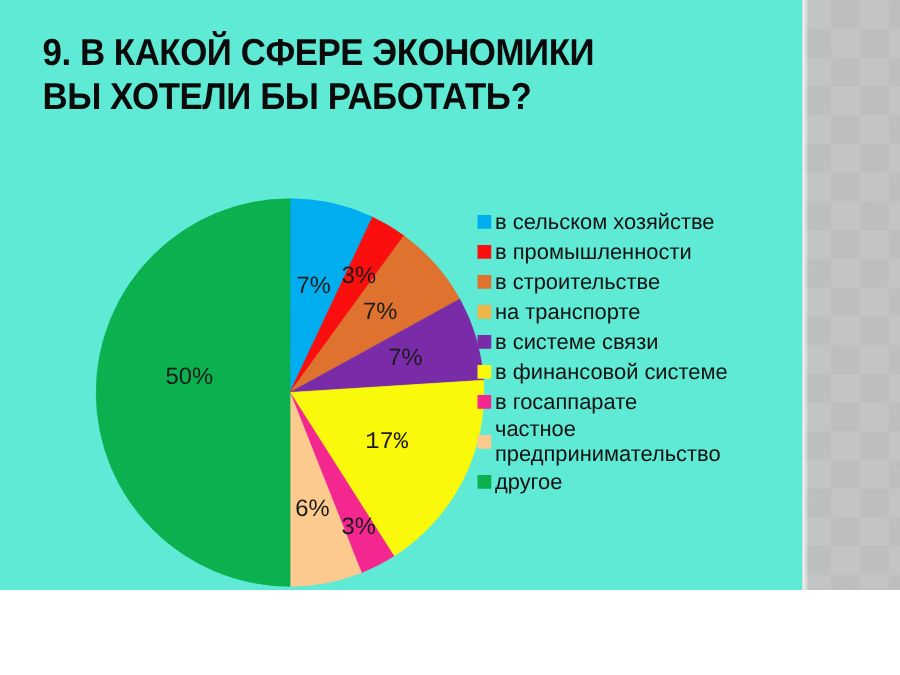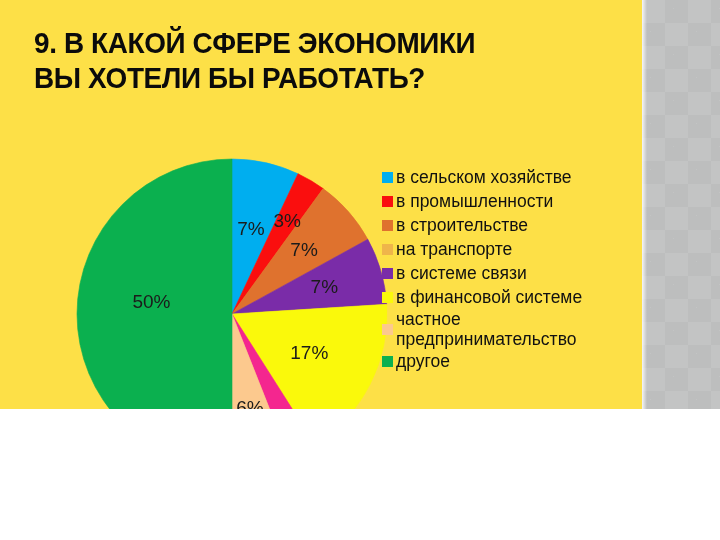--- a/index.html
+++ b/index.html
@@ -6,22 +6,22 @@
     margin: 0;
     padding: 0;
     background: #ffffff;
   }
   body {
     font-family: "Liberation Sans", sans-serif;
   }
   #slide {
     position: relative;
     width: 720px;
-    height: 409px;
-    background: #fde047;
+    height: 472px;
+    background: #5eead4;
     overflow: hidden;
   }
 
   
   #side-pattern {
     position: absolute;
     left: 642px;
     top: 0;
     width: 78px;
     height: 540px;
@@ -134,21 +134,21 @@
             <path d="M 156 156 L 239.05 286.87 A 155 155 0 0 1 213.06 300.12 Z" fill="#F4268F" stroke="#F4268F" stroke-width="0.6"></path>
             <path d="M 156 156 L 213.06 300.12 A 155 155 0 0 1 156.00 311.00 Z" fill="#FCC98E" stroke="#FCC98E" stroke-width="0.6"></path>
             <path d="M 156 156 L 156.00 311.00 A 155 155 0 0 1 156.00 1.00 Z" fill="#0BB04F" stroke="#0BB04F" stroke-width="0.6"></path>
           </g>
       </svg>
       <div id="pie-labels">
           <div class="slice-label" style="left: 174.9px; top: 71.3px;">7%</div>
           <div class="slice-label" style="left: 211.2px; top: 62.6px;">3%</div>
           <div class="slice-label" style="left: 228.1px; top: 92.4px;">7%</div>
           <div class="slice-label" style="left: 248.3px; top: 129.2px;">7%</div>
-          <div class="slice-label" style="left: 233.3px; top: 195.4px;">17%</div>
+          <div class="slice-label" style="left: 233.3px; top: 195.4px; font-family: Liberation Mono, monospace;">17%</div>
           <div class="slice-label" style="left: 210.9px; top: 263.7px;">3%</div>
           <div class="slice-label" style="left: 174px; top: 250.4px;">6%</div>
           <div class="slice-label" style="left: 75.4px; top: 144px;">50%</div>
         </div>
     </div>
 
     <div id="legend">
         <div class="legend-item">
           <span class="legend-swatch" style="background: rgb(0, 174, 239);"></span>
           <span class="legend-label">в сельском хозяйстве</span>
@@ -167,20 +167,24 @@
         </div>
         <div class="legend-item">
           <span class="legend-swatch" style="background: rgb(122, 44, 168);"></span>
           <span class="legend-label">в системе связи</span>
         </div>
         <div class="legend-item">
           <span class="legend-swatch" style="background: rgb(250, 249, 11);"></span>
           <span class="legend-label">в финансовой системе</span>
         </div>
         <div class="legend-item">
+          <span class="legend-swatch" style="background: rgb(244, 38, 143);"></span>
+          <span class="legend-label">в госаппарате</span>
+        </div>
+        <div class="legend-item">
           <span class="legend-swatch" style="background: rgb(252, 201, 142);"></span>
           <span class="legend-label">частное
 предпринимательство</span>
         </div>
         <div class="legend-item">
           <span class="legend-swatch" style="background: rgb(11, 176, 79);"></span>
           <span class="legend-label">другое</span>
         </div>
       </div>
 

